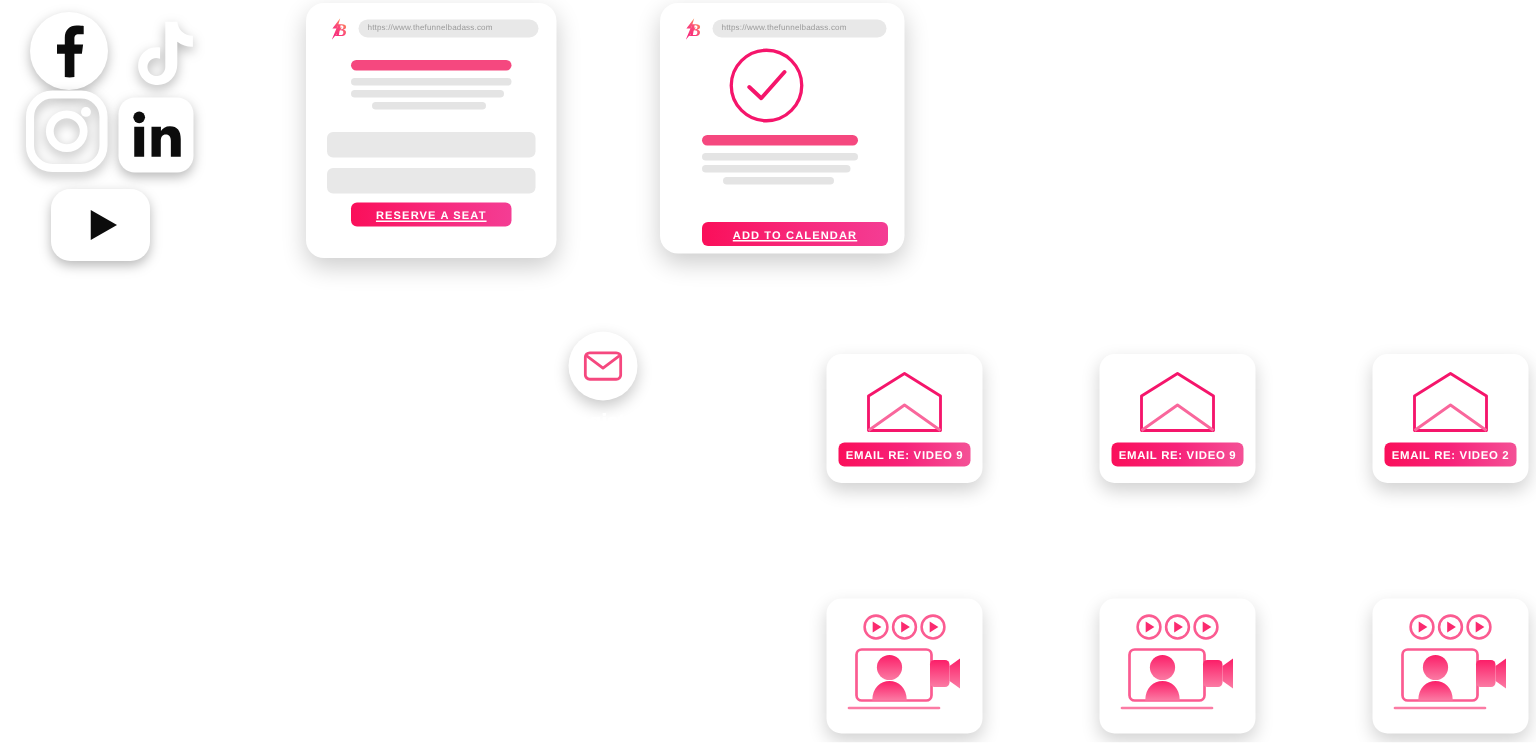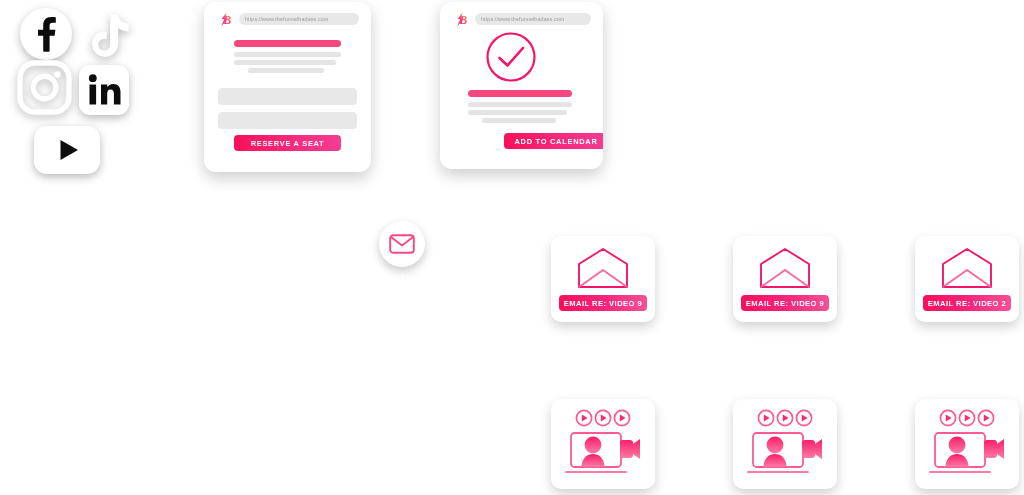--- a/index.html
+++ b/index.html
@@ -104,20 +104,21 @@
     border-radius: 4px;
     background: linear-gradient(90deg, #fa0f5a 0%, #f72a7d 55%, #f43d94 100%);
     color: #ffffff;
     font-size: 7.4px;
     font-weight: bold;
     letter-spacing: 0.75px;
     display: flex;
     align-items: center;
     justify-content: center;
     white-space: nowrap;
+    text-decoration: underline;
   }
 
   
   .arrow-h, .arrow-v { position: absolute; }
 
   
   .reg-circle {
     position: absolute;
     width: 46px;
     height: 46px;
@@ -286,21 +287,21 @@
         <circle cx="26" cy="26" r="23.5" fill="none" stroke="#f5156b" stroke-width="2.2"></circle>
         <path d="M14.5 27.0 L22.5 34.5 L38.0 17.0" fill="none" stroke="#f5156b" stroke-width="2.6" stroke-linecap="round" stroke-linejoin="round"></path>
       </svg>
     </div>
 
     <div class="headline-bar" style="left:28px; top:88px; width:104px;"></div>
     <div class="gray-line" style="left:28px; top:100px; width:104px;"></div>
     <div class="gray-line" style="left:28px; top:108px; width:99px;"></div>
     <div class="gray-line" style="left:42px; top:116px; width:74px;"></div>
 
-    <div class="cta-btn" style="left:28px; top:131px; width:104px; height:16px;margin-left:36px;">ADD TO CALENDAR</div>
+    <div class="cta-btn" style="left:28px; top:146px; width:124px; height:16px;">ADD TO CALENDAR</div>
   </div>
 
   <div class="abs caps-label" style="left:622px; top:83px;">CONFIRMATION PAGE</div>
 
   <div class="reg-circle" style="left:379px; top:221px;">
     <svg width="26" height="20" viewBox="0 0 26 20">
       <rect x="1.2" y="1.2" width="23.6" height="17.6" rx="3" ry="3" fill="none" stroke="#f5487f" stroke-width="1.9"></rect>
       <path d="M2.6 3.6 L13 11.4 L23.4 3.6" fill="none" stroke="#f5487f" stroke-width="1.9" stroke-linecap="round" stroke-linejoin="round"></path>
     </svg>
   </div>

